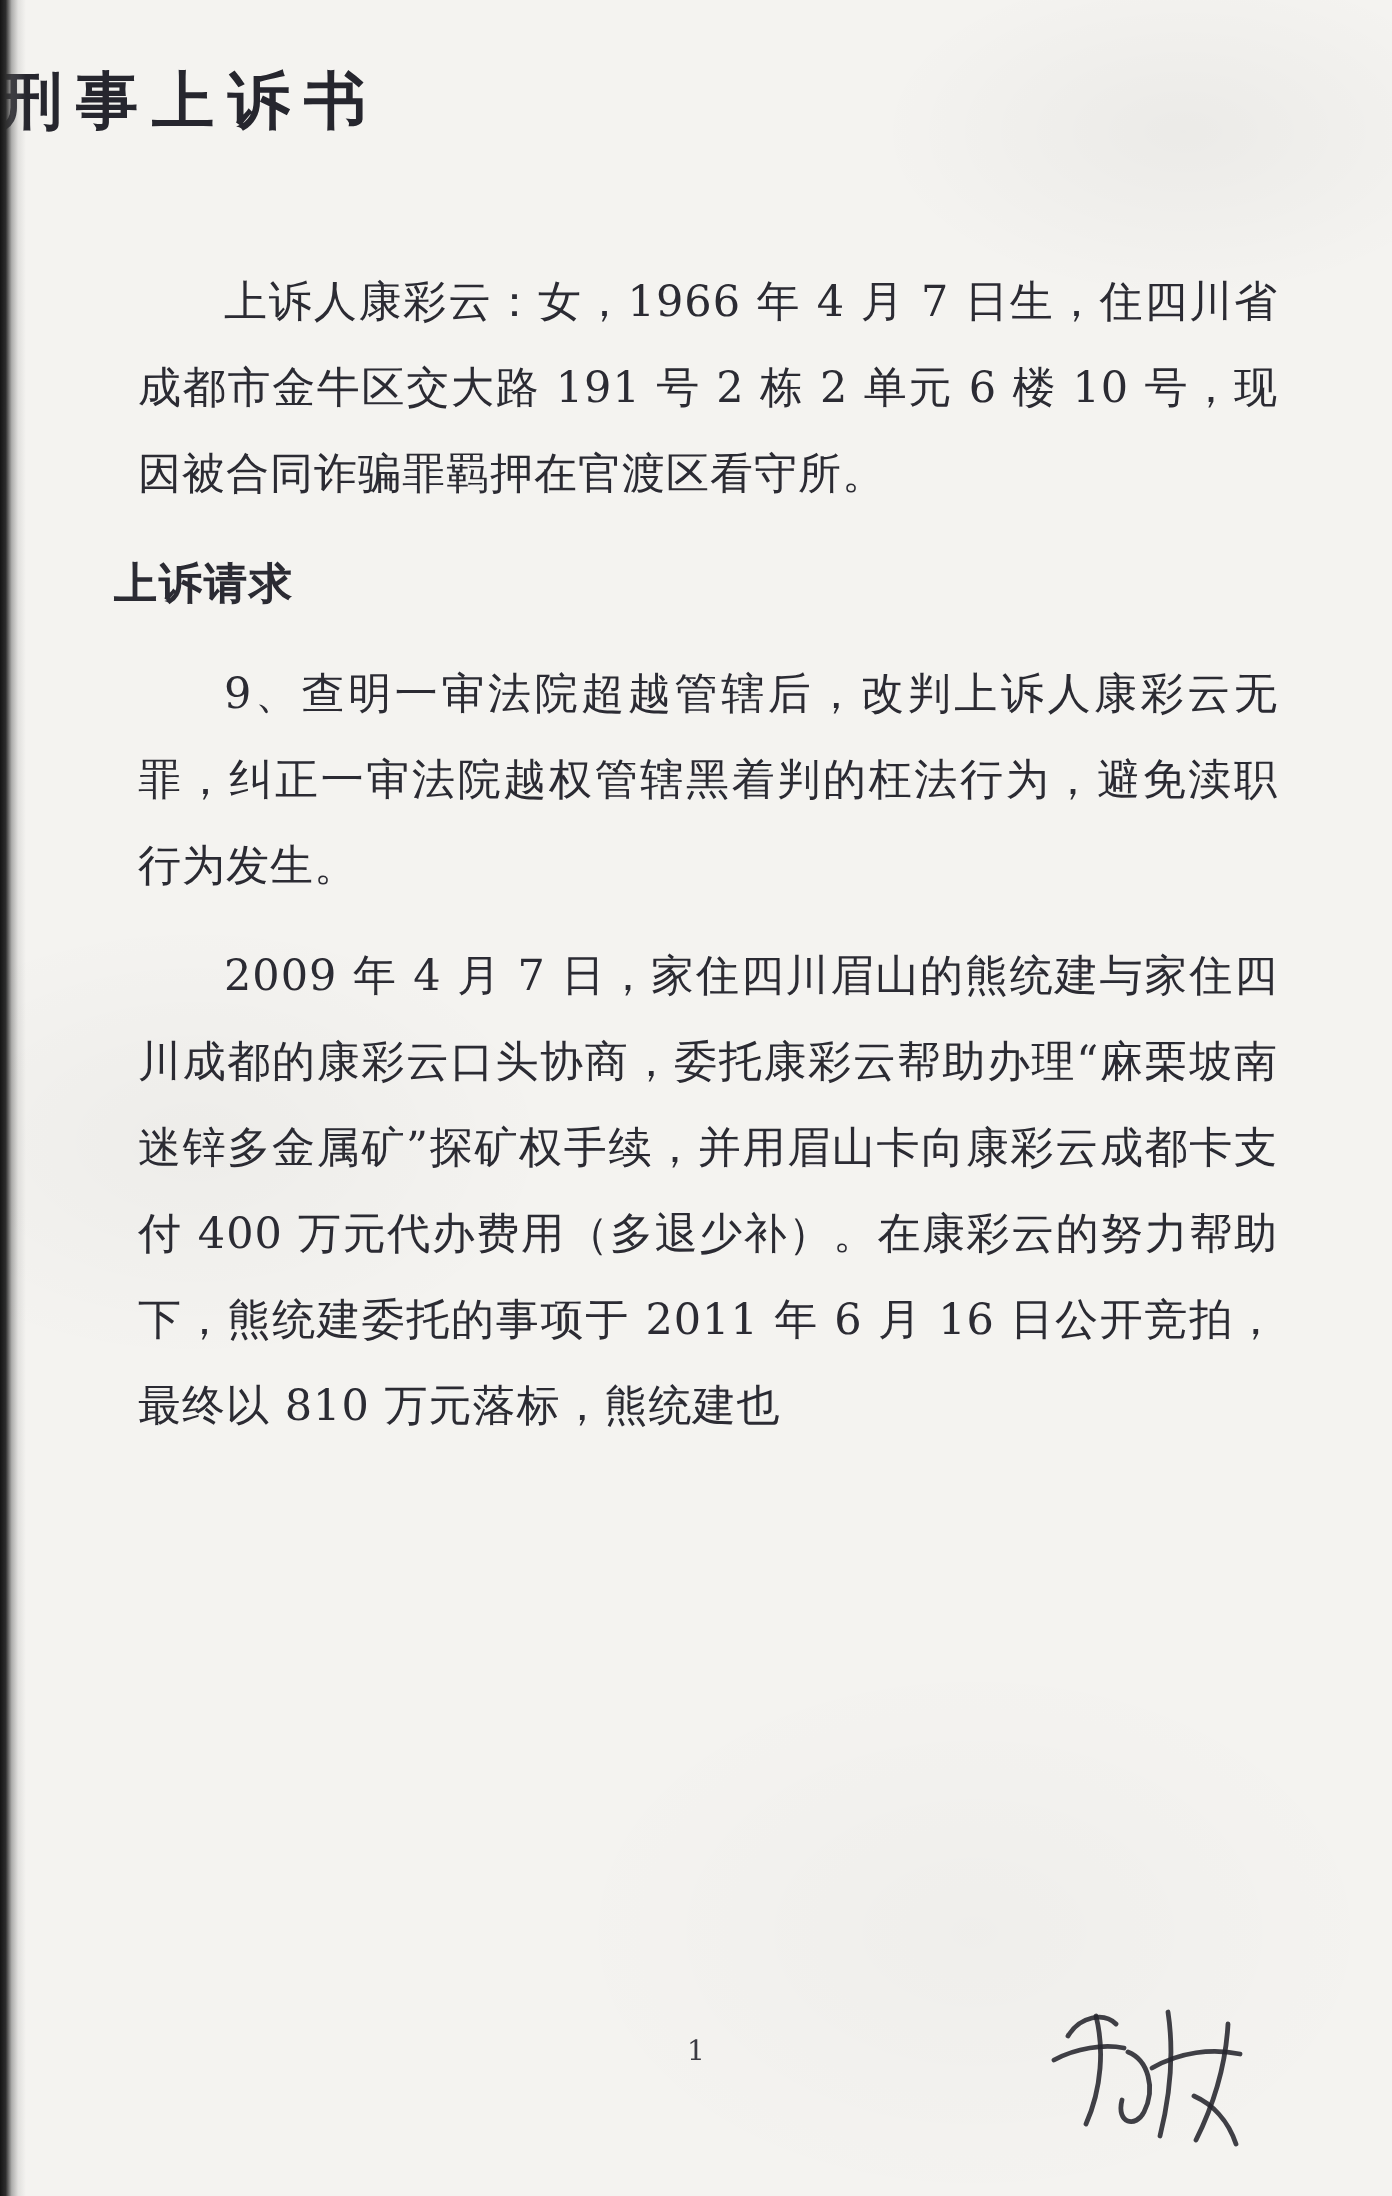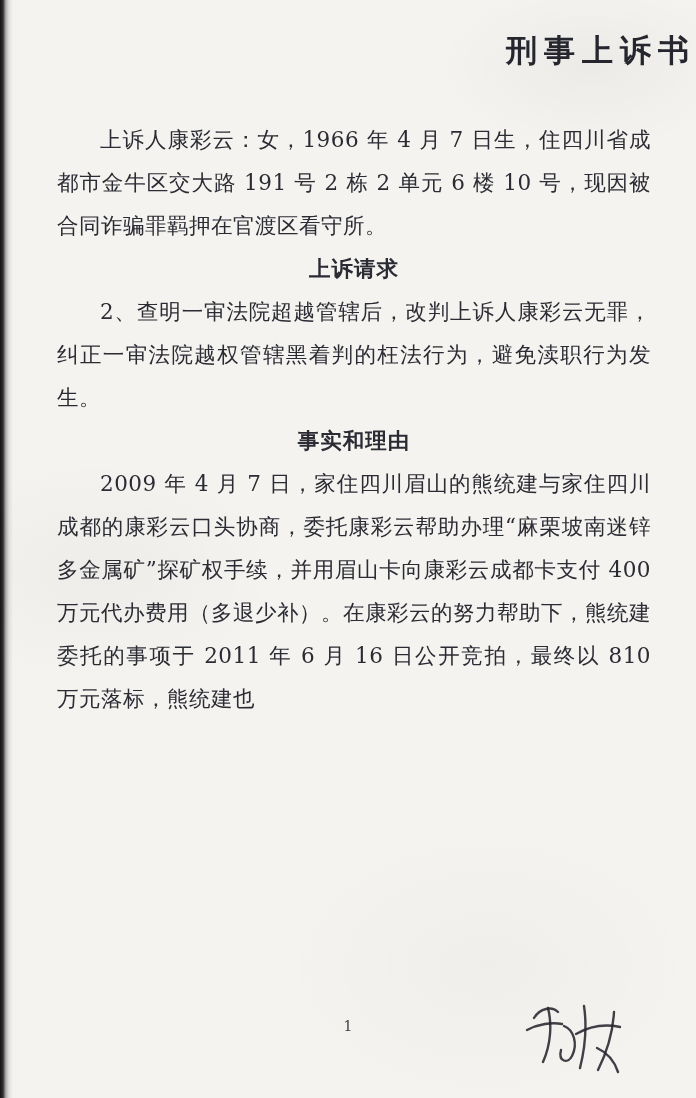--- a/index.html
+++ b/index.html
@@ -28,48 +28,47 @@
     background: linear-gradient(90deg,
       #141414 0%, #2e2e2e 22%,
       rgba(90,90,90,0.45) 45%,
       rgba(140,140,140,0.18) 70%,
       rgba(160,160,160,0) 100%);
     z-index: 3;
   }
   .title {
     margin: 30px 0 0 0;
     padding: 0;
-    text-align: right;
+    text-align: left;
     font-size: 31px;
     font-weight: 600;
     letter-spacing: 7px;
     color: #26262e;
   }
   .body-text {
     position: absolute;
     left: 57px;
     top: 118px;
     width: 594px;
     font-size: 21.5px;
     line-height: 43px;
     text-align: justify;
     letter-spacing: 0.5px;
   }
   .body-text p {
-    margin: 0;
+    margin: 12px;
     padding: 0;
     text-indent: 2em;
   }
   .heading {
     margin: 0;
     padding: 0;
     font-size: 21.5px;
     line-height: 43px;
     font-weight: 600;
-    text-align: center;
     letter-spacing: 1px;
   }
   .page-number {
     position: absolute;
     left: 330px;
     top: 1018px;
     width: 36px;
     text-align: center;
     font-size: 14px;
     color: #3a3a42;
@@ -95,22 +94,21 @@
 
 <div class="page">
 
   <div class="scan-edge"></div>
 
   <h1 class="title">刑事上诉书</h1>
 
   <div class="body-text">
     <p>上诉人康彩云：女，1966 年 4 月 7 日生，住四川省成都市金牛区交大路 191 号 2 栋 2 单元 6 楼 10 号，现因被合同诈骗罪羁押在官渡区看守所。</p>
     <h2 class="heading">上诉请求</h2>
-    <p>2、查明一审法院超越管辖后，改判上诉人康彩云无罪，纠正一审法院越权管辖黑着判的枉法行为，避免渎职行为发生。</p>
-    <h2 class="heading">事实和理由</h2>
+    <p>9、查明一审法院超越管辖后，改判上诉人康彩云无罪，纠正一审法院越权管辖黑着判的枉法行为，避免渎职行为发生。</p>
     <p>2009 年 4 月 7 日，家住四川眉山的熊统建与家住四川成都的康彩云口头协商，委托康彩云帮助办理“麻栗坡南迷锌多金属矿”探矿权手续，并用眉山卡向康彩云成都卡支付 400 万元代办费用（多退少补）。在康彩云的努力帮助下，熊统建委托的事项于 2011 年 6 月 16 日公开竞拍，最终以 810 万元落标，熊统建也</p>
   </div>
 
   <div class="page-number">1</div>
 
   <svg class="signature" viewBox="0 0 110 84" aria-hidden="true">
     <path d="M14,20 C20,10 32,8 38,14"></path>
     <path d="M7,32 C18,26 32,24 42,26"></path>
     <path d="M28,10 C32,26 31,46 23,64"></path>
     <path d="M44,28 C54,32 58,46 52,58 C48,66 38,64 41,52"></path>

